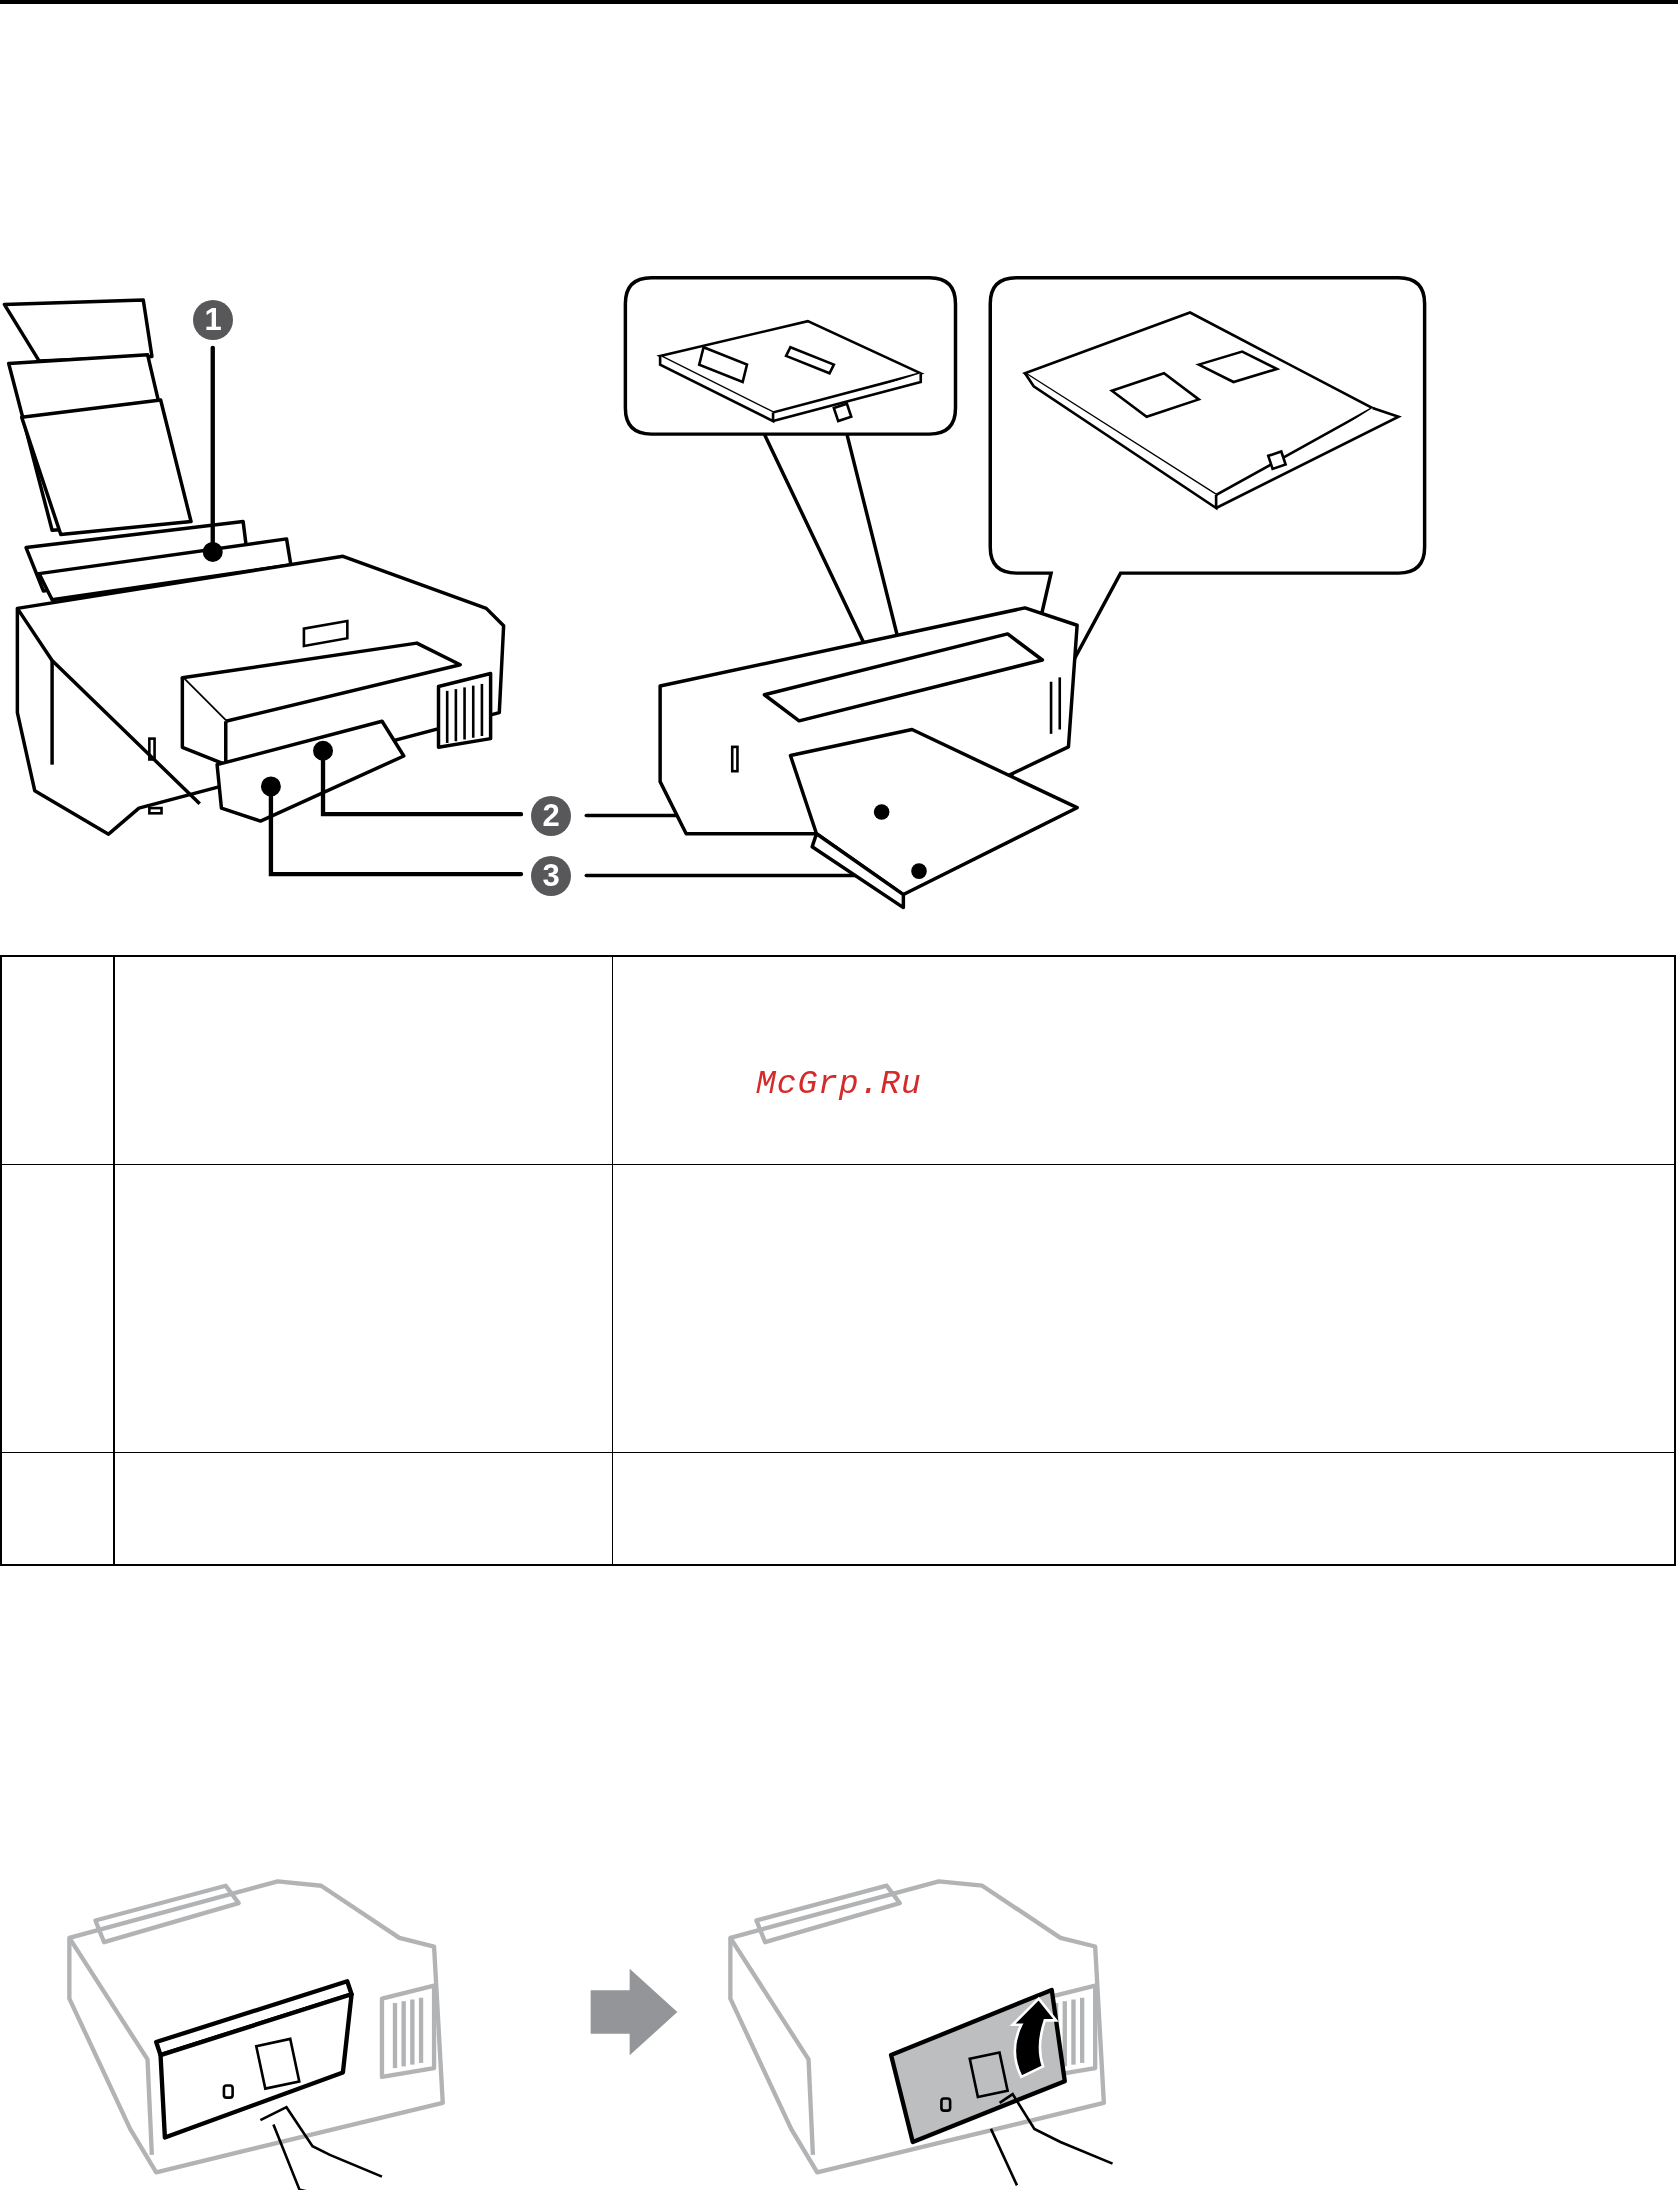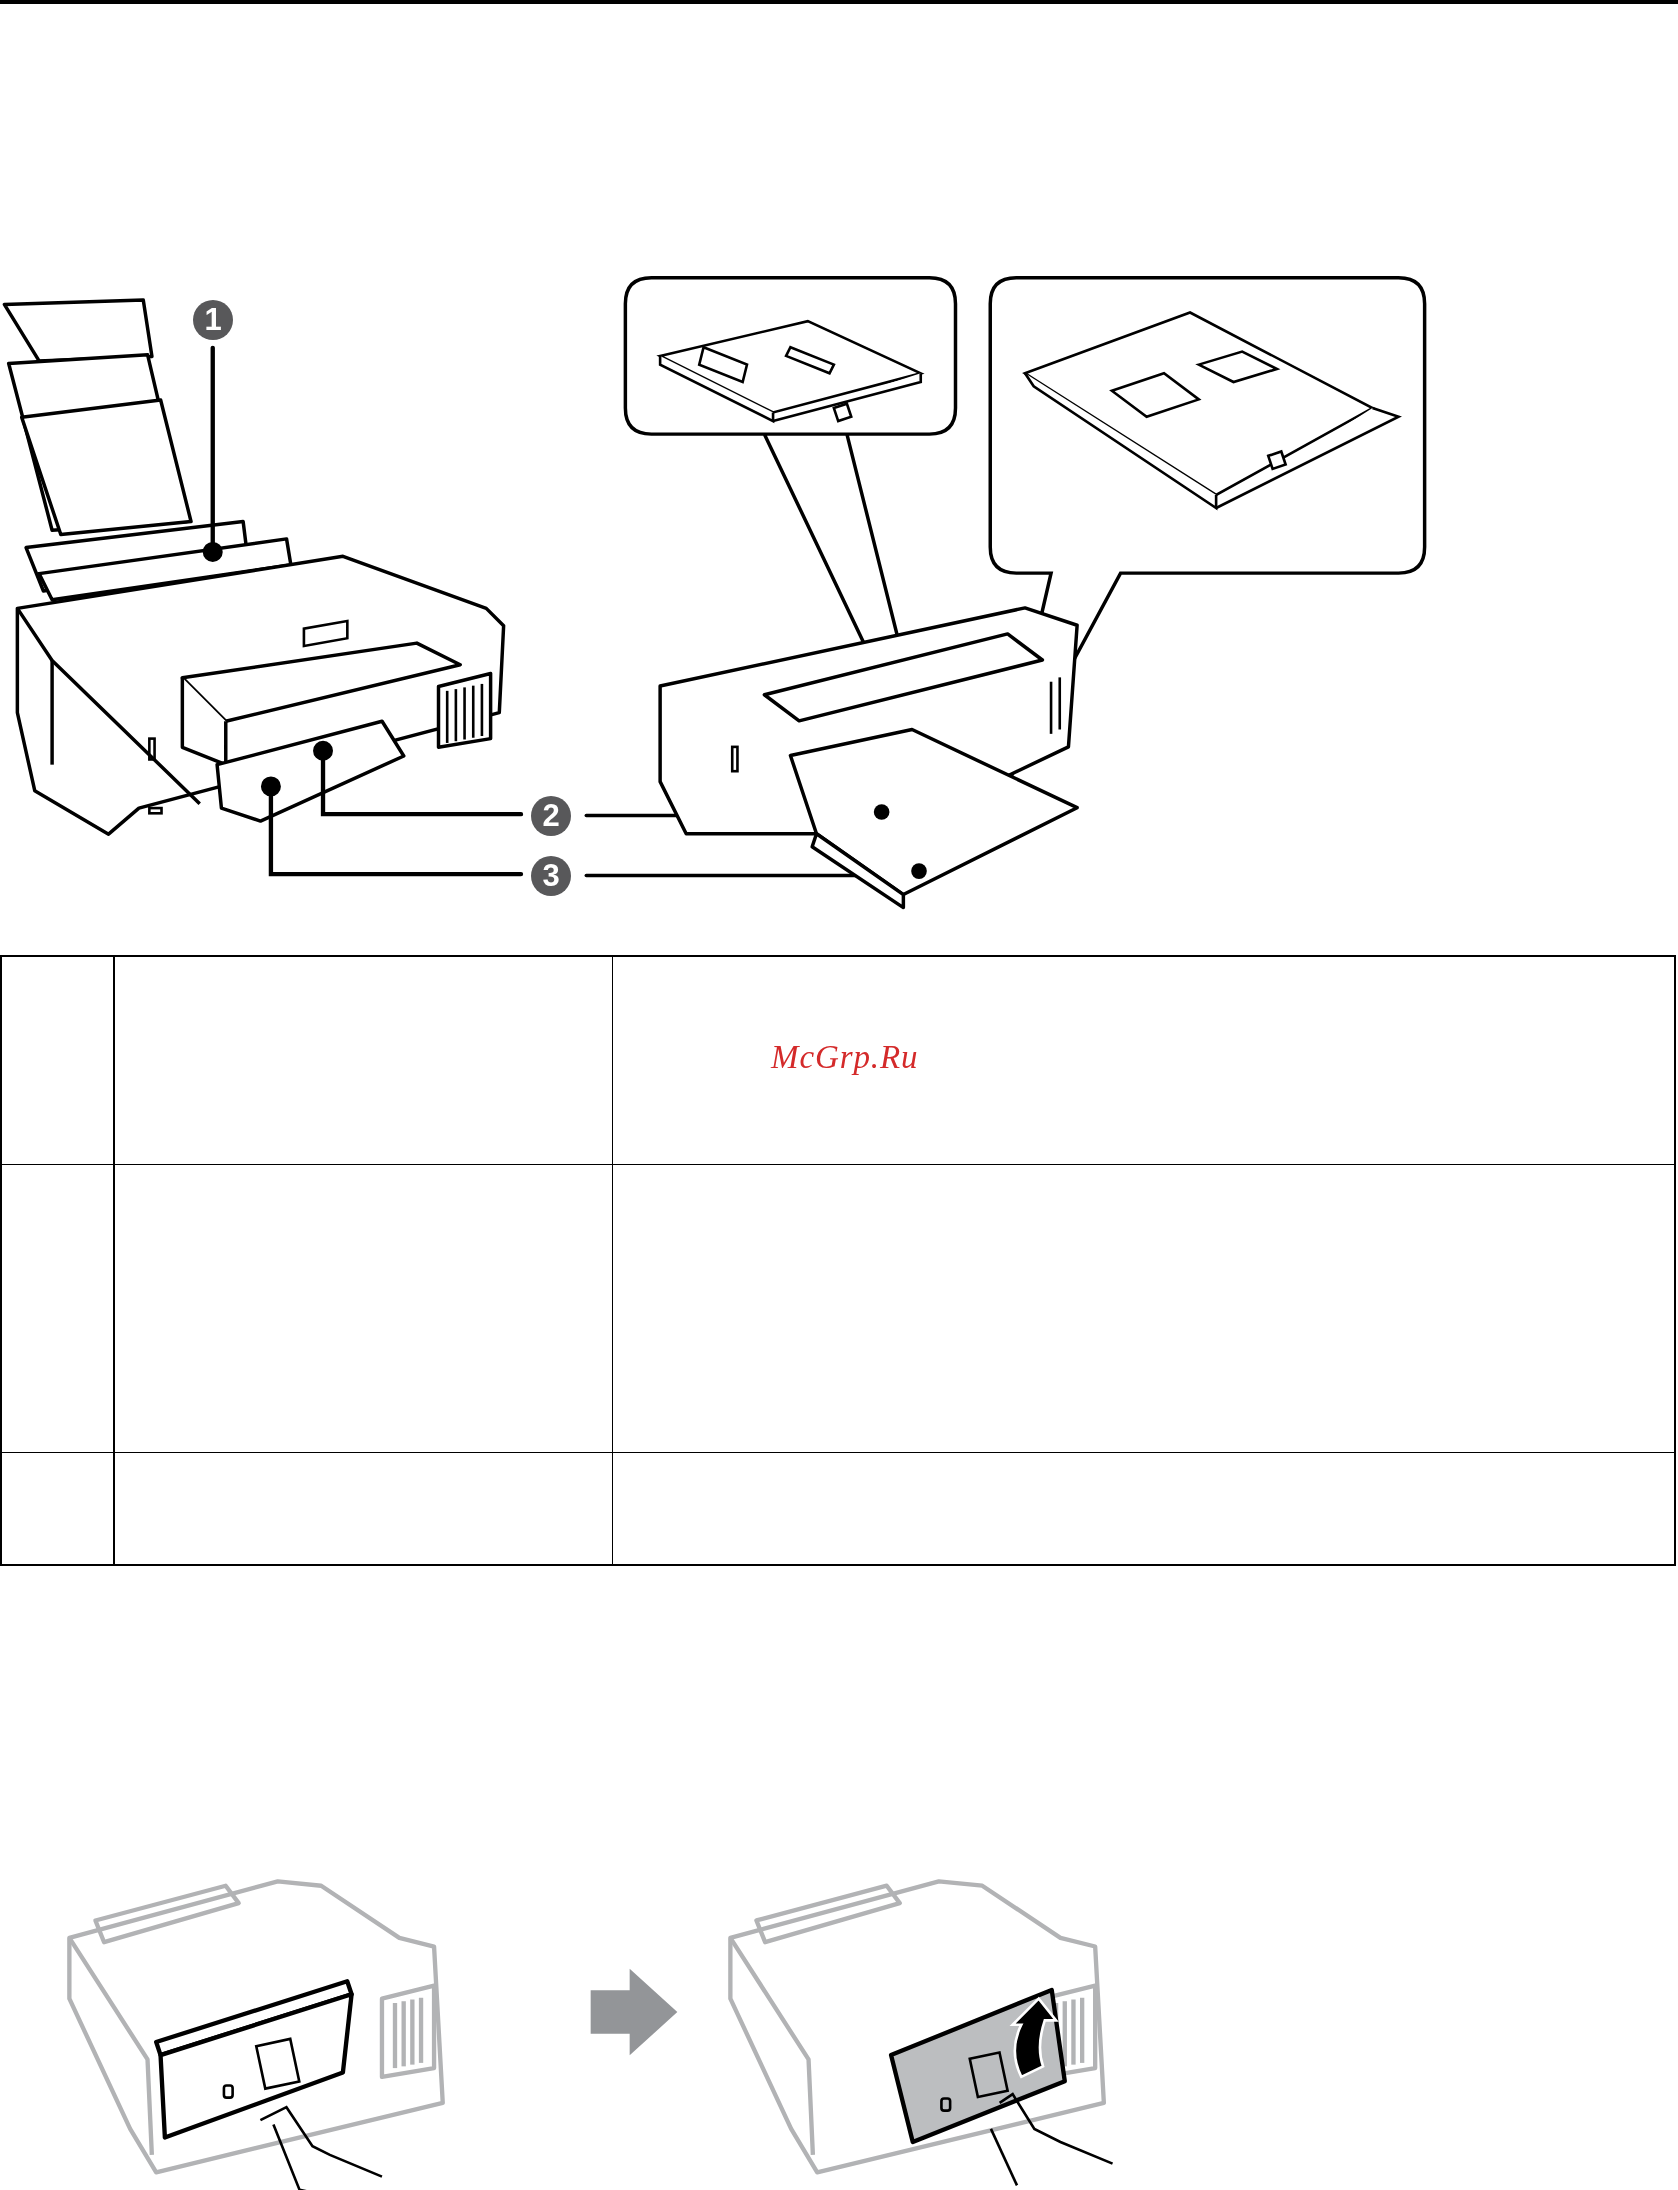--- a/index.html
+++ b/index.html
@@ -11,22 +11,22 @@
                  table-layout: fixed; }
   .parts-table td { border: 1.3px solid #000; vertical-align: top; padding: 0; }
   .parts-table tr:first-child td { border-top-width: 2.6px; }
   .parts-table tr:last-child td { border-bottom-width: 2.6px; }
   .parts-table td.col-num { border-left-width: 2.6px; width: 111px; }
   .parts-table td.col-name { border-left-width: 2.6px; width: 497px; }
   .parts-table td.col-desc { border-right-width: 2.6px; }
   .row1 td { height: 207px; }
   .row2 td { height: 287px; }
   .row3 td { height: 111px; }
-  .watermark { position: absolute; left: 756px; top: 1039px; font-style: italic;
-               font-family: Liberation Serif, serif; font-size: 33px; letter-spacing: 0.9px; margin-left: 15px; }
+  .watermark { position: absolute; left: 756px; top: 1066px; font-style: italic;
+               font-family: Liberation Mono, monospace; font-size: 33px; letter-spacing: 0.9px; }
   .callout { position: absolute; width: 40px; height: 40px; border-radius: 50%;
              color: #fff; font-family: "Liberation Sans", sans-serif; font-weight: bold;
              font-size: 31px; line-height: 40px; text-align: center; }
 </style>
 </head>
 <body>
 
 <div class="top-rule"></div>
 
 <svg width="521" height="608" style="left:0;top:287px" viewBox="0 330 600 700">

